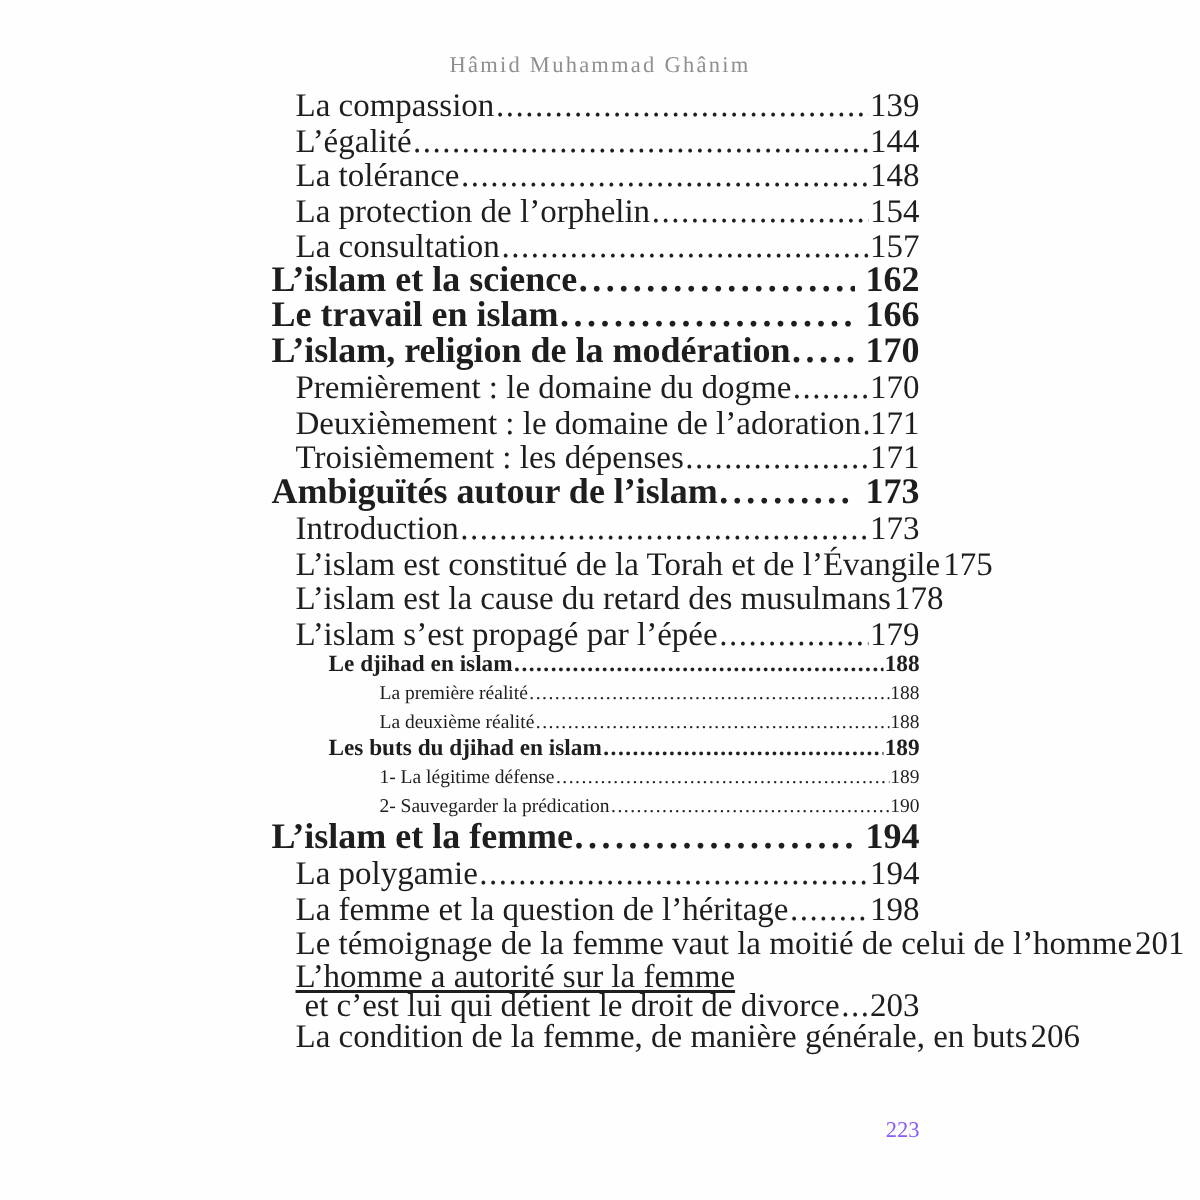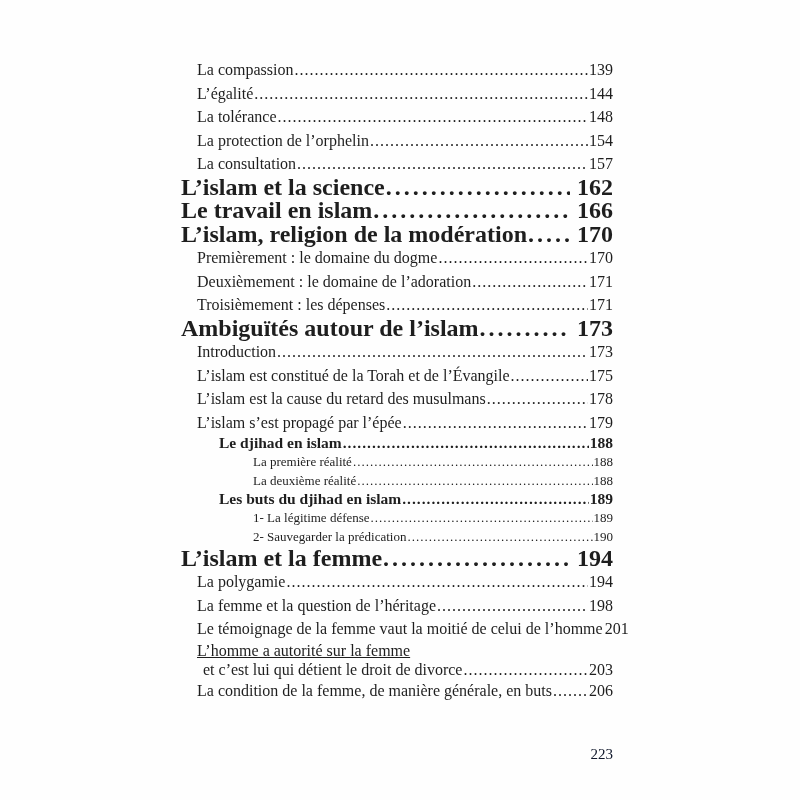--- a/index.html
+++ b/index.html
@@ -33,21 +33,21 @@
     top: 58px;
     left: 181px;
     width: 432px;
   }
   .row {
     display: flex;
     align-items: baseline;
     white-space: nowrap;
   }
   .lvl1 { font-weight: bold; font-size: 24px; line-height: 23.5px; }
-  .lvl2 { font-size: 16px;   line-height: 23.5px; padding-left: 16px; }
+  .lvl2 { font-size: 22px;   line-height: 23.5px; padding-left: 16px; }
   .lvl3 { font-size: 15.5px; line-height: 18.8px; padding-left: 38px; font-weight: bold; }
   .lvl4 { font-size: 13px; line-height: 18.8px; padding-left: 72px; }
   .noleader { line-height: 20px; text-decoration: underline; }
   .cont { line-height: 18px; padding-left: 22px; }
   .label { flex: 0 0 auto; }
   .dots {
     flex: 1 1 auto;
     overflow: hidden;
     white-space: nowrap;
     margin: 0 1px;
@@ -60,27 +60,28 @@
   .lvl1 .dots::after { letter-spacing: 3px; }
   .lvl1 .pagenum { padding-left: 6px; }
   .pagenum { flex: 0 0 auto; }
   .footer {
     position: absolute;
     top: 746px;
     left: 181px;
     width: 432px;
     text-align: right;
     font-size: 15px;
-    color: #0f172a;
+    color: #8b5cf6;
   }
 </style>
 </head>
 <body>
 
 <div class="page">
+  <div class="header">Hâmid Muhammad Ghânim</div>
 
   <div class="toc">
       <div class="row lvl2">
         <span class="label">La compassion</span>
         <span class="dots"></span>
         <span class="pagenum">139</span>
       </div>
       <div class="row lvl2">
         <span class="label">L’égalité</span>
         <span class="dots"></span>

